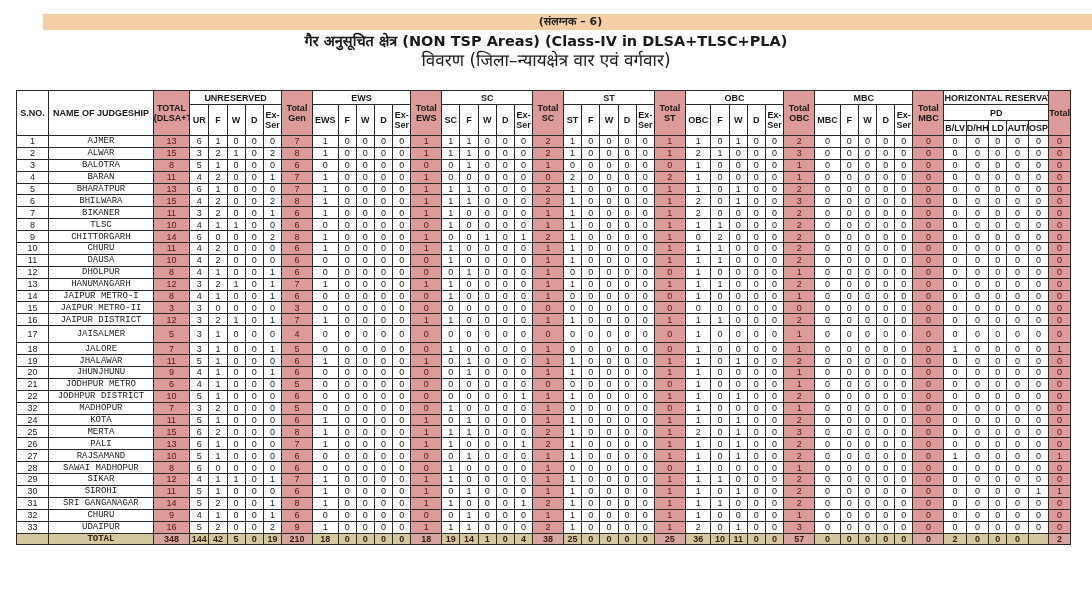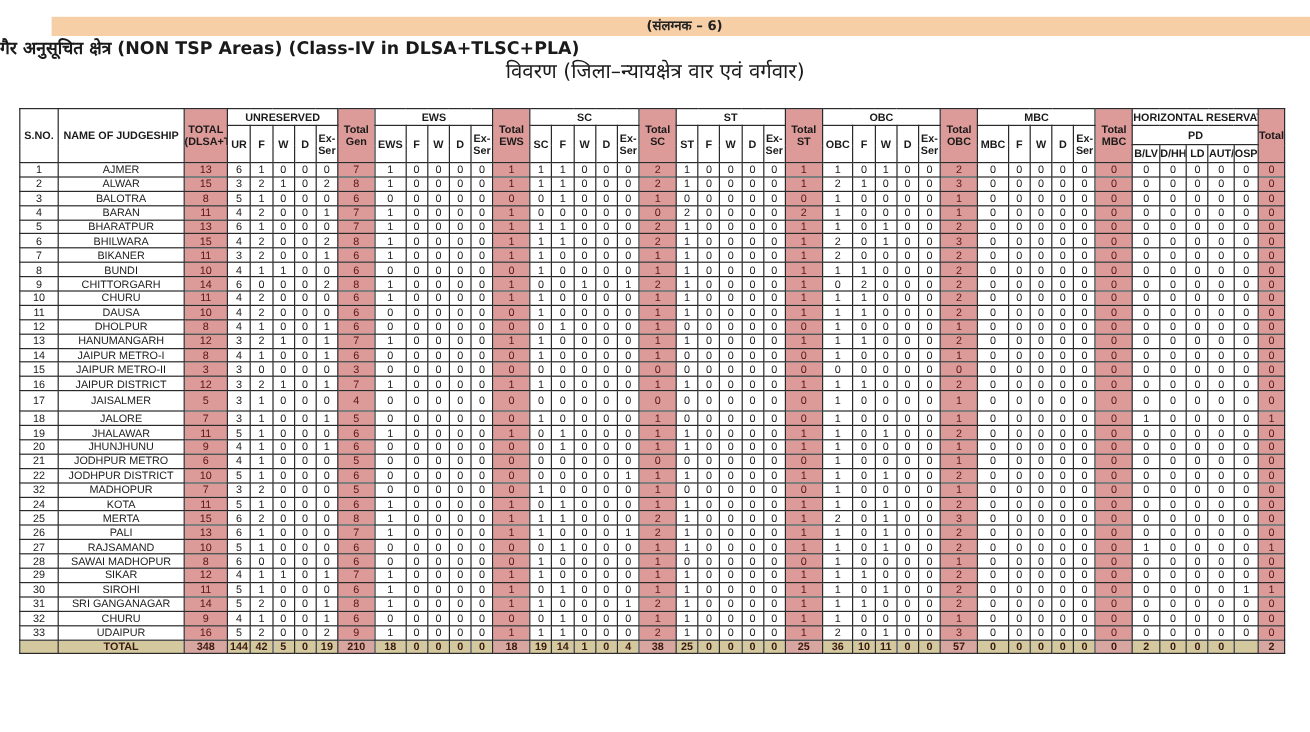--- a/index.html
+++ b/index.html
@@ -1,33 +1,33 @@
 <!DOCTYPE html>
 <html><head>
 <meta charset="utf-8">
 <style>
   html, body { margin:0; padding:0; background:#ffffff; }
   body { width:1092px; height:610px; overflow:hidden; position:relative; font-family:"Liberation Sans", sans-serif; color:#1a1a1a; }
   .annex-bar { position:absolute; left:16px; top:14px; width:1055px; height:16px; background:#f6cfa7;margin-left:27px; }
   .annex-text { position:absolute; left:0; right:0; top:0; text-align:center; font-size:11px; line-height:16px; font-family:"DejaVu Sans", sans-serif; font-weight:bold; color:#222; }
-  .title1 { position:absolute; left:0; width:1092px; top:31px; font-size:14.5px; font-weight:bold; font-family:"DejaVu Sans", sans-serif; line-height:20px; }
+  .title1 { position:absolute; left:0; width:1092px; top:31px; text-align:center; font-size:14.5px; font-weight:bold; font-family:"DejaVu Sans", sans-serif; line-height:20px; }
   .title2 { position:absolute; left:0; width:1092px; top:51px; text-align:center; font-size:17px; font-family:"DejaVu Sans", sans-serif; line-height:18px; }
   table.grid { position:absolute; left:16px; top:90px; width:1055px; border-collapse:collapse; table-layout:fixed; }
   table.grid td, table.grid th { border:1px solid #2a2a2a; padding:0; text-align:center; font-size:9px; line-height:10px; overflow:hidden; white-space:nowrap; font-weight:normal; }
   table.grid thead th { font-weight:bold; background:#ffffff; }
   thead tr.h1 th { height:13px; }
   thead tr.h2 th { height:15px; }
   thead tr.h3 th { height:14px;margin-left:19px; }
   th.pink, td.pink { background:#dc9a98 !important; }
   td.pink { font-weight:bold; color:#5a1414; }
   th.small { font-size:6.5px; line-height:7px; }
   th.tiny { font-size:5.5px; line-height:6px; }
   tbody tr td { height:10.9px; font-size:9px; line-height:10px; }
   tbody tr.tall td { height:16px; }
-  td.name { text-align:left; padding-left:3px; }
+  td.name { text-align:left; padding-left:3px;font-family:Liberation Mono, monospace; }
   tr.total-row td { background:#d3c89e; font-weight:bold; color:#3a1a10; }
   tr.total-row td.pink { background:#d8a6a0 !important; }
 </style>
 </head>
 <body>
 
 <div class="annex-bar">
   <div class="annex-text">(संलग्नक – 6)</div>
 </div>
 <div class="title1">गैर अनुसूचित क्षेत्र (NON TSP Areas) (Class-IV in DLSA+TLSC+PLA)</div>
@@ -467,21 +467,21 @@
         <td class="pink">0</td>
         <td>0</td>
         <td>0</td>
         <td>0</td>
         <td>0</td>
         <td>0</td>
         <td class="pink">0</td>
       </tr>
       <tr>
         <td>8</td>
-        <td class="name">BUNDI</td>
+        <td class="name">TLSC</td>
         <td class="pink">10</td>
         <td>4</td>
         <td>1</td>
         <td>1</td>
         <td>0</td>
         <td>0</td>
         <td class="pink">6</td>
         <td>0</td>
         <td>0</td>
         <td>0</td>

